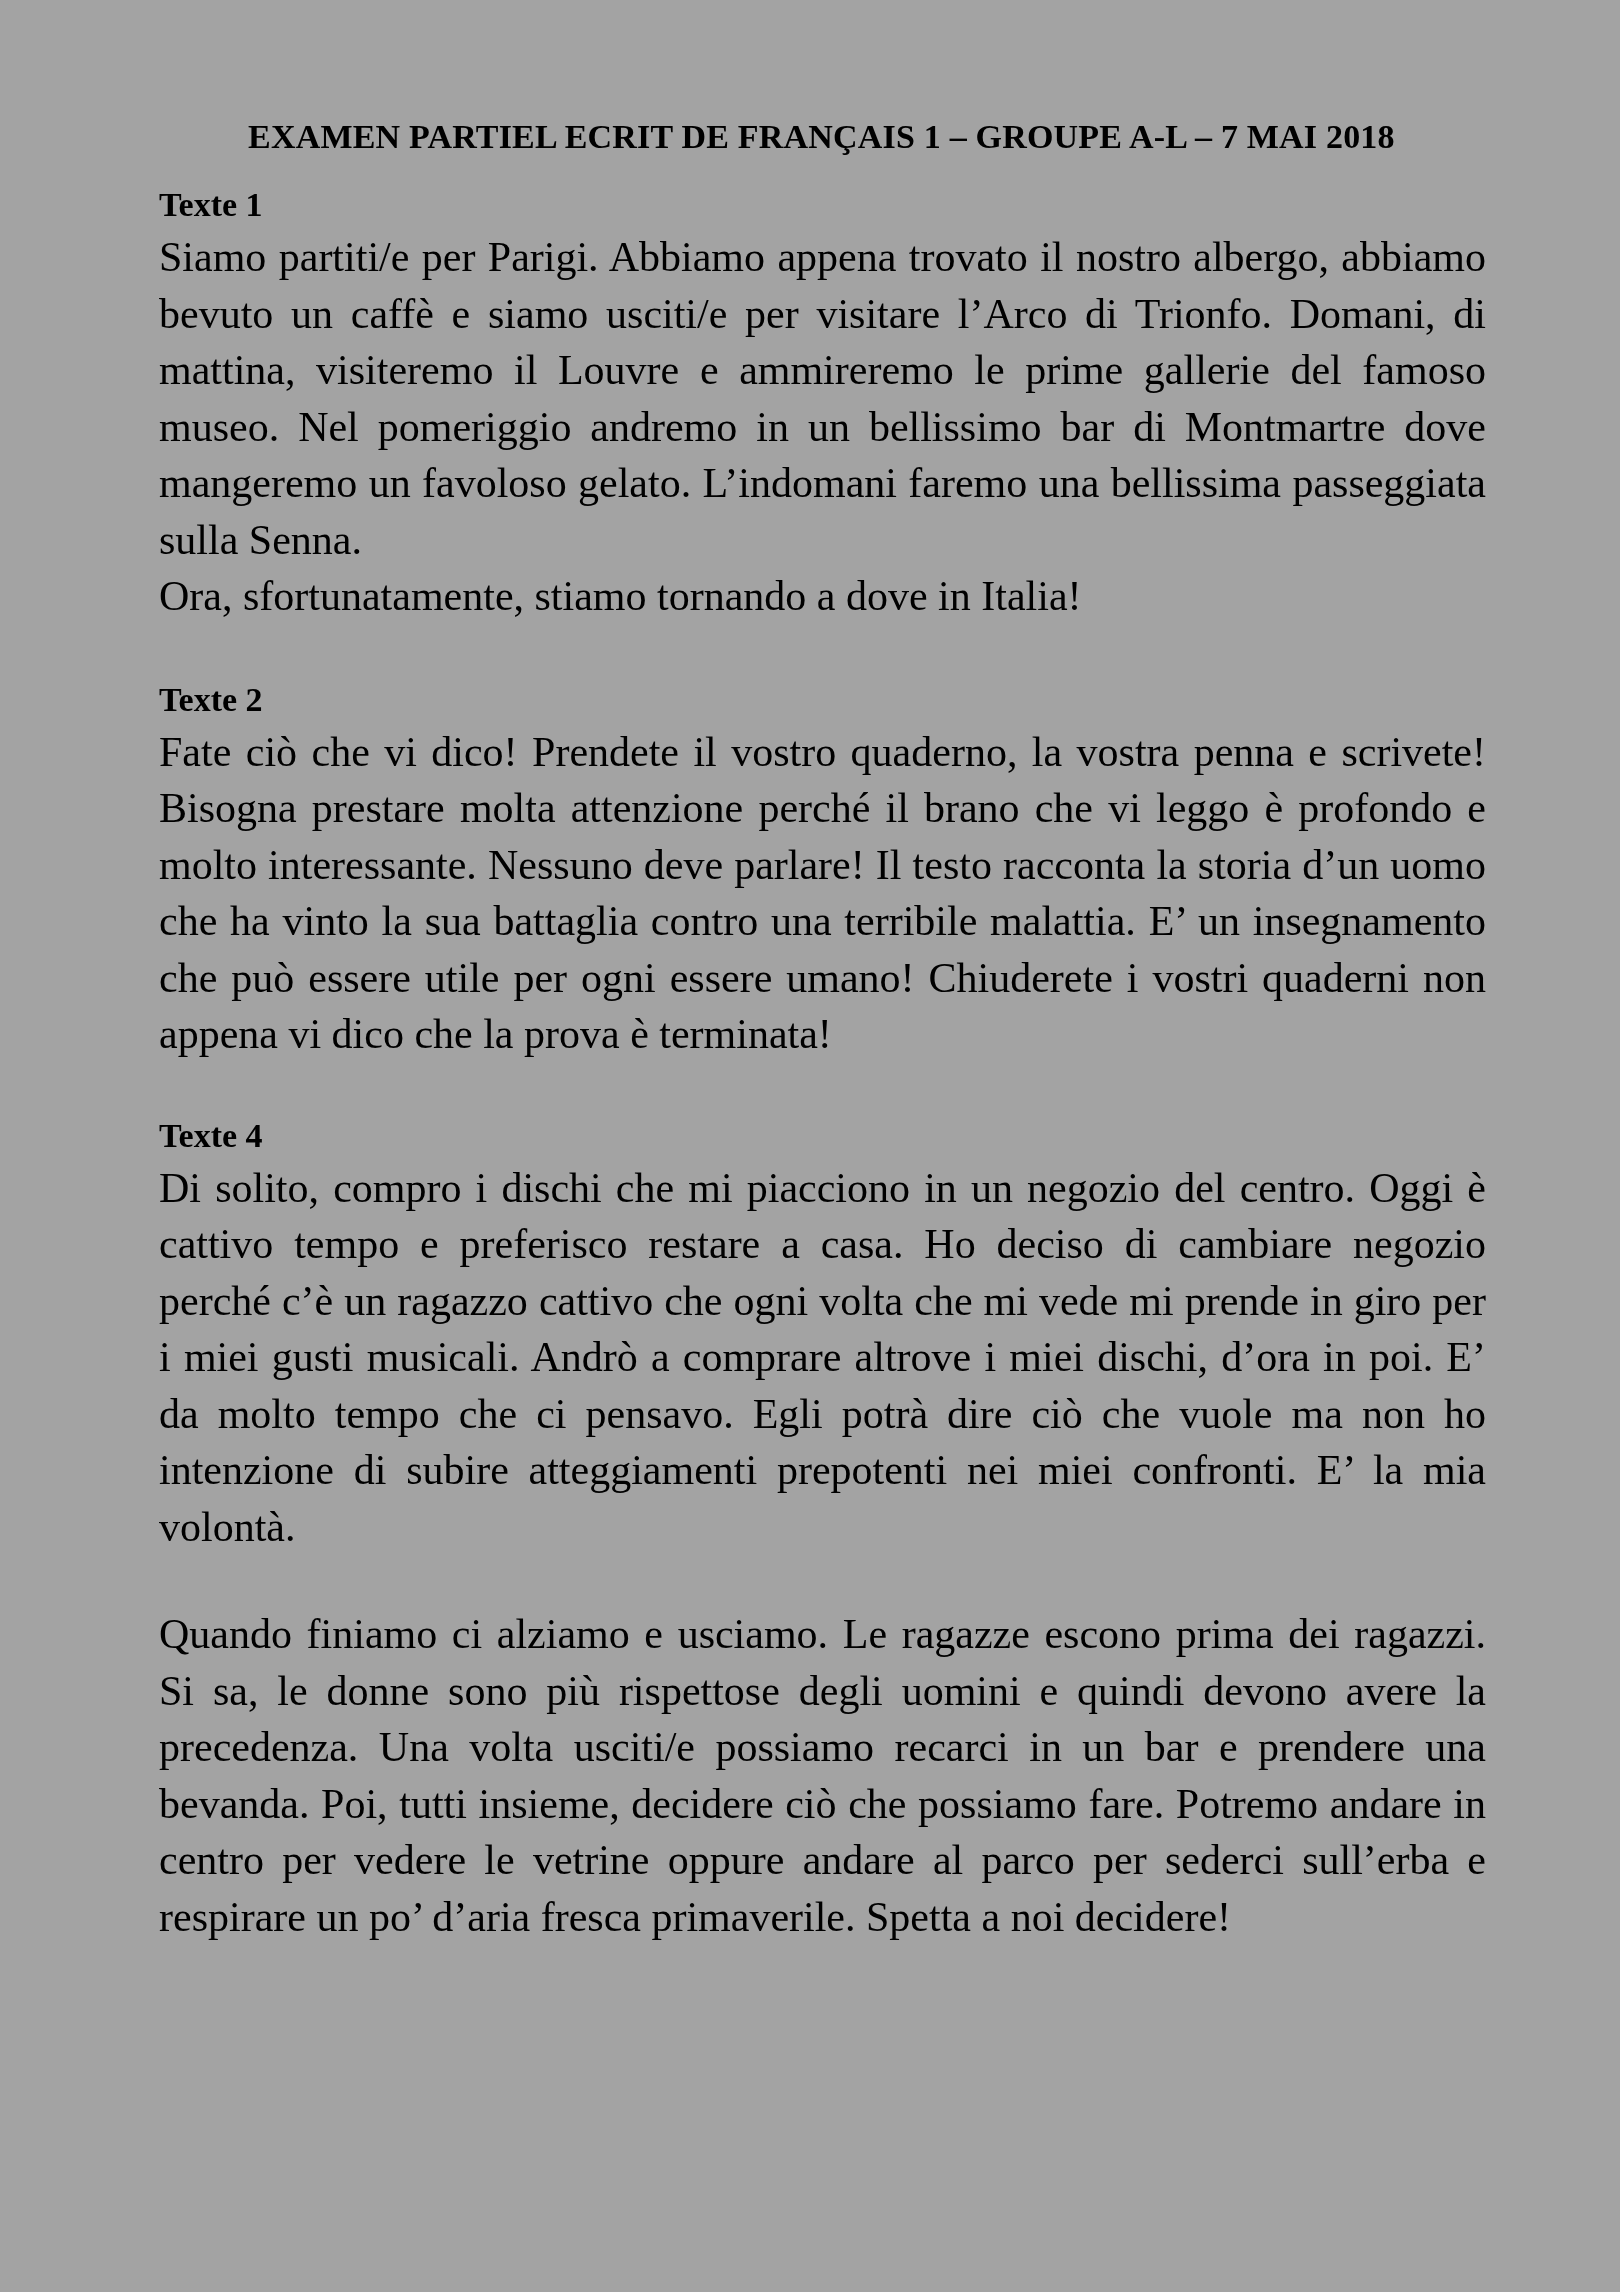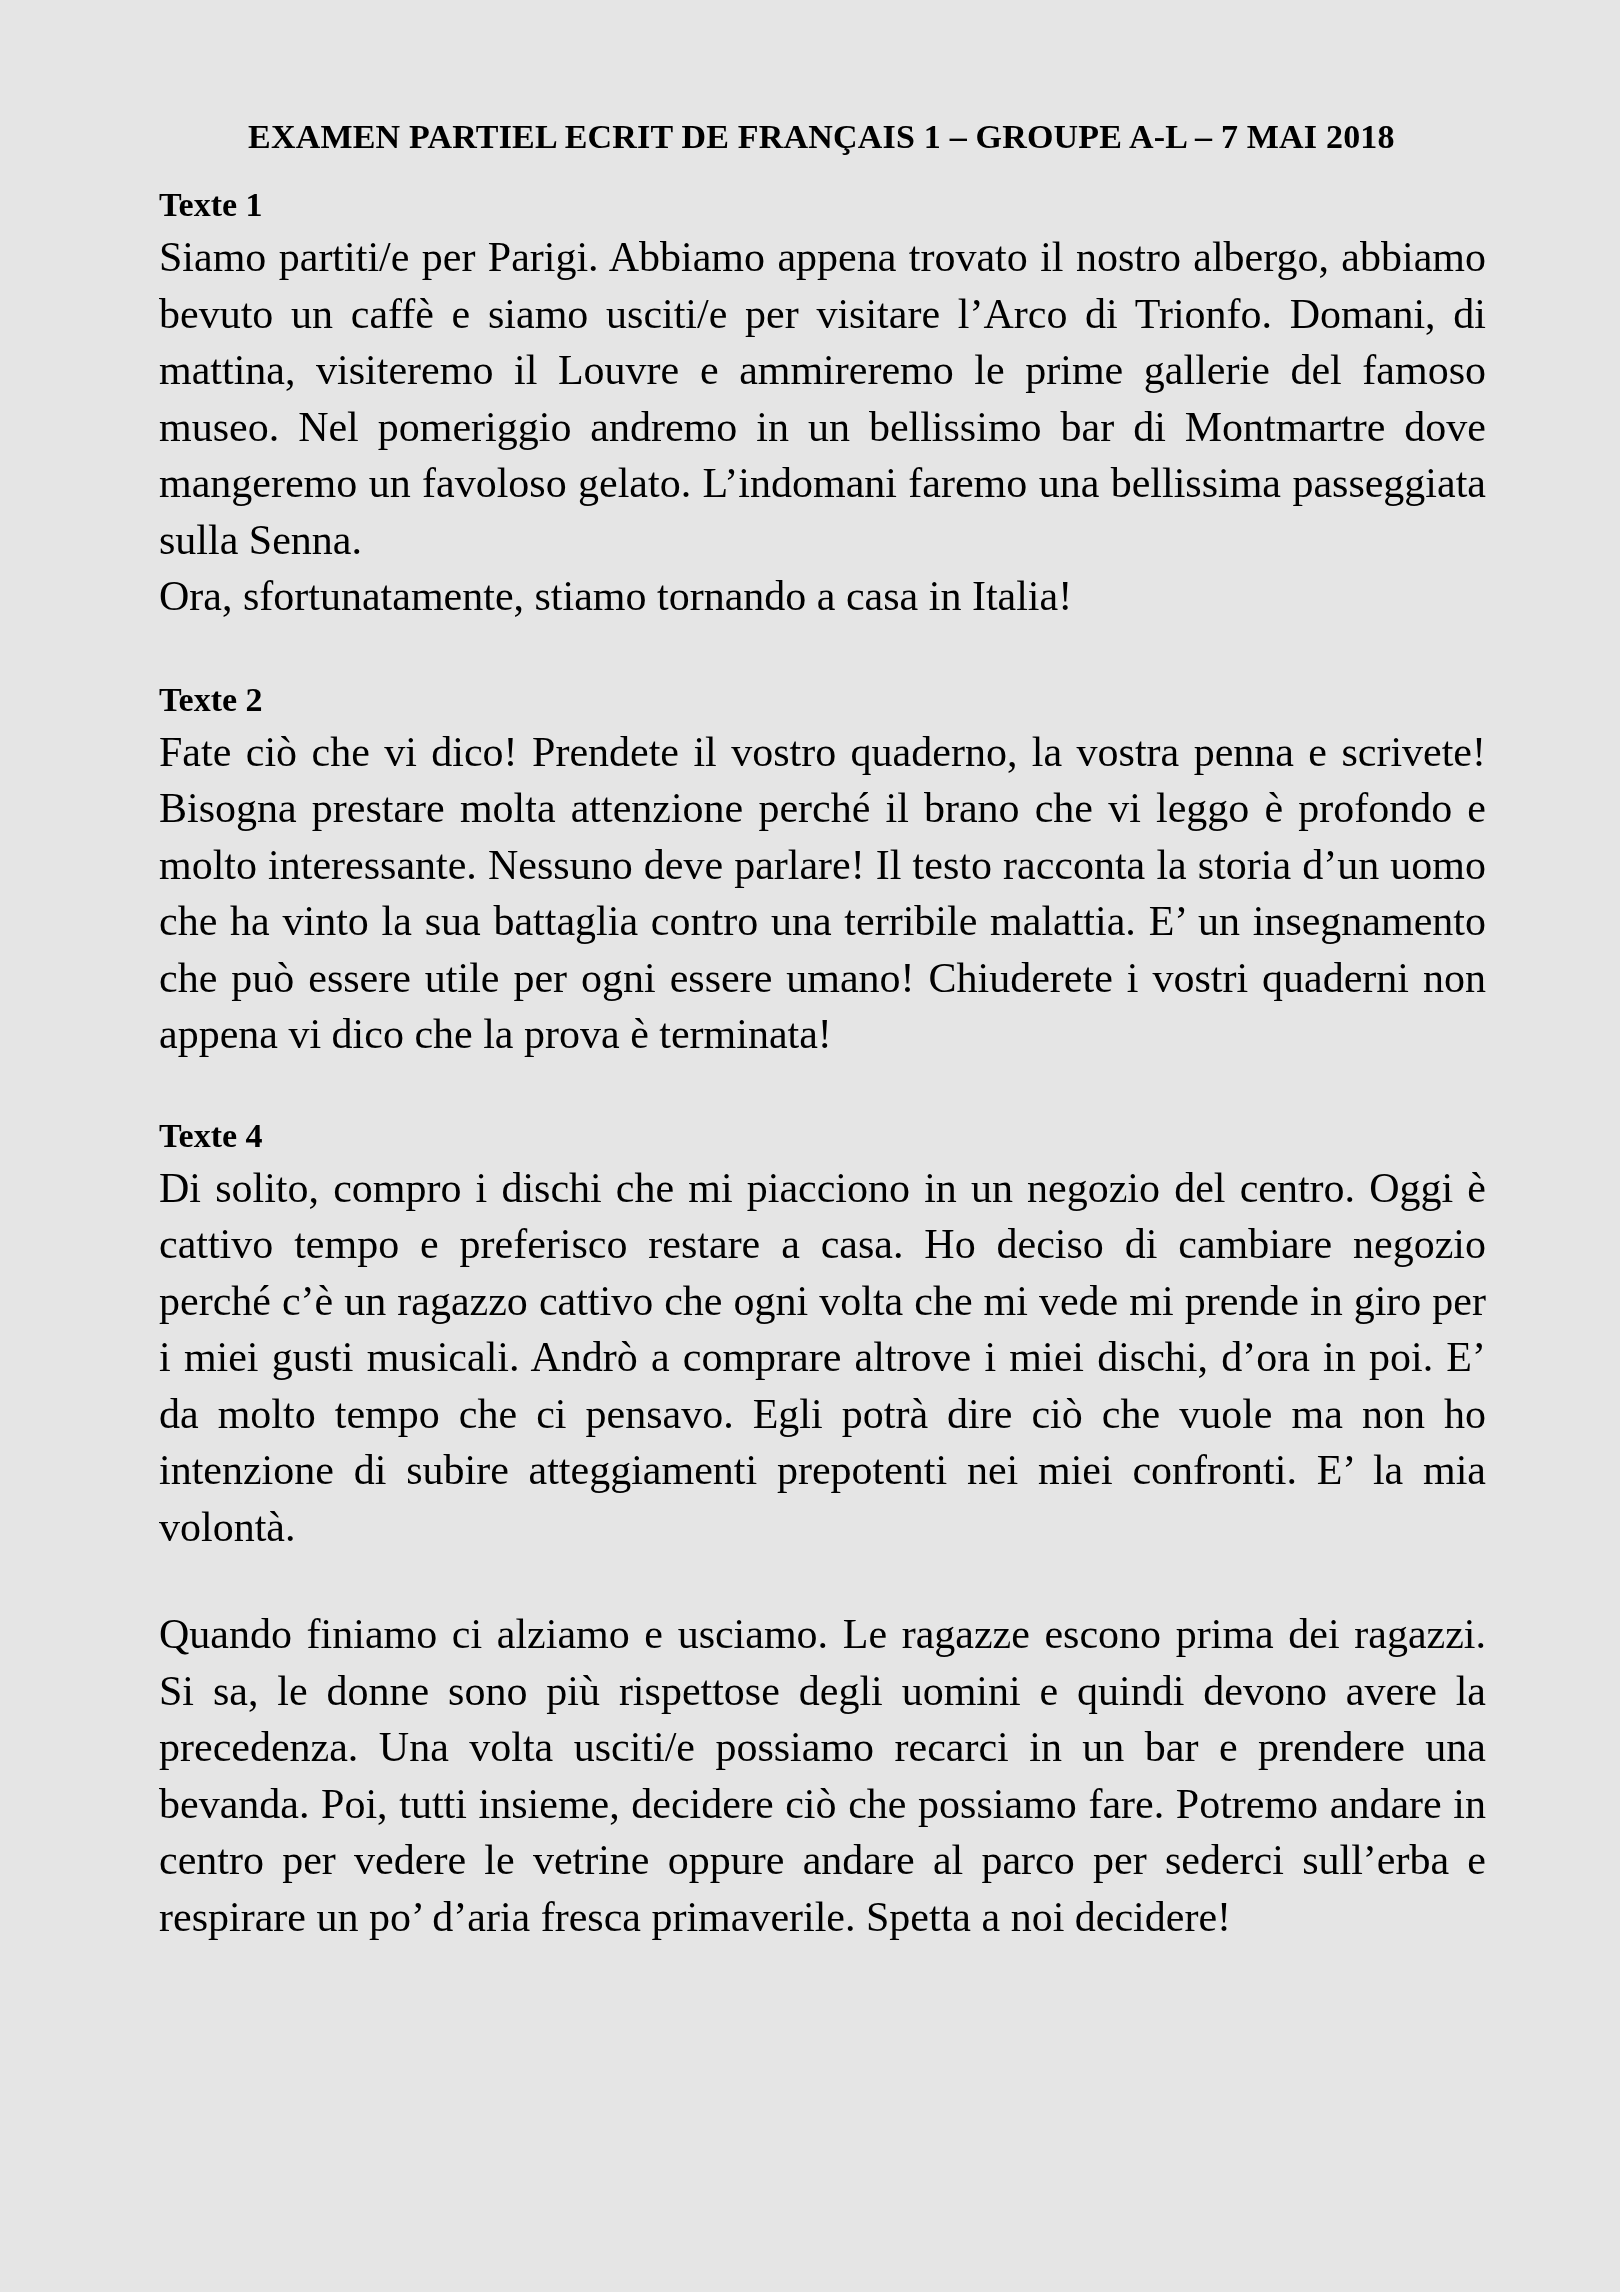--- a/index.html
+++ b/index.html
@@ -13,21 +13,21 @@
     height: 2293px;
     overflow: hidden;
     font-family: "Liberation Serif", "DejaVu Serif", serif;
     color: #000000;
     -webkit-font-smoothing: antialiased;
   }
   .page {
     position: relative;
     width: 1620px;
     height: 2293px;
-    background: #e5e5e5;
+    background: #a3a3a3;
     box-sizing: border-box;
   }
   .content {
     position: absolute;
     left: 147px;
     top: 116px;
     width: 1339px;
   }
   .doc-title {
     font-size: 34px;
@@ -65,21 +65,21 @@
 <body>
 
 <div class="page">
   <div class="content">
 
     <h1 class="doc-title">EXAMEN PARTIEL ECRIT DE FRANÇAIS 1 – GROUPE A-L – 7 MAI 2018</h1>
 
     <div class="section">
       <h2 class="section-heading">Texte 1</h2>
       <p class="section-body">Siamo partiti/e per Parigi. Abbiamo appena trovato il nostro albergo, abbiamo bevuto un caffè e siamo usciti/e per visitare l’Arco di Trionfo. Domani, di mattina, visiteremo il Louvre e ammireremo le prime gallerie del famoso museo. Nel pomeriggio andremo in un bellissimo bar di Montmartre dove mangeremo un favoloso gelato. L’indomani faremo una bellissima passeggiata sulla Senna.</p>
-      <p class="section-body">Ora, sfortunatamente, stiamo tornando a casa in Italia!</p>
+      <p class="section-body">Ora, sfortunatamente, stiamo tornando a dove in Italia!</p>
     </div>
 
     <div class="gap-1"></div>
 
     <div class="section">
       <h2 class="section-heading">Texte 2</h2>
       <p class="section-body">Fate ciò che vi dico! Prendete il vostro quaderno, la vostra penna e scrivete! Bisogna prestare molta attenzione perché il brano che vi leggo è profondo e molto interessante. Nessuno deve parlare! Il testo racconta la storia d’un uomo che ha vinto la sua battaglia contro una terribile malattia. E’ un insegnamento che può essere utile per ogni essere umano! Chiuderete i vostri quaderni non appena vi dico che la prova è terminata!</p>
     </div>
 
     <div class="gap-2"></div>

